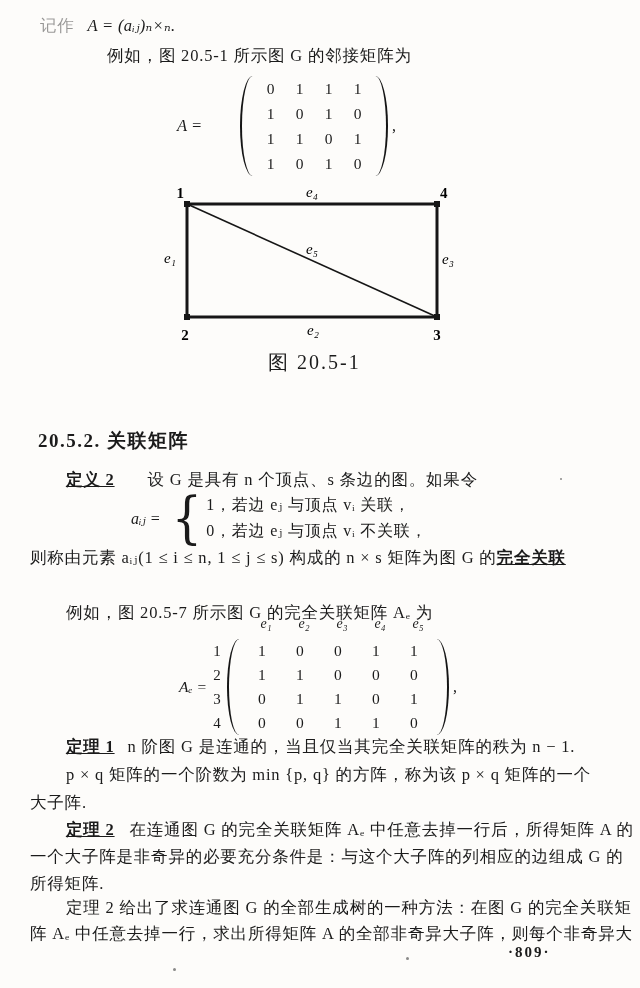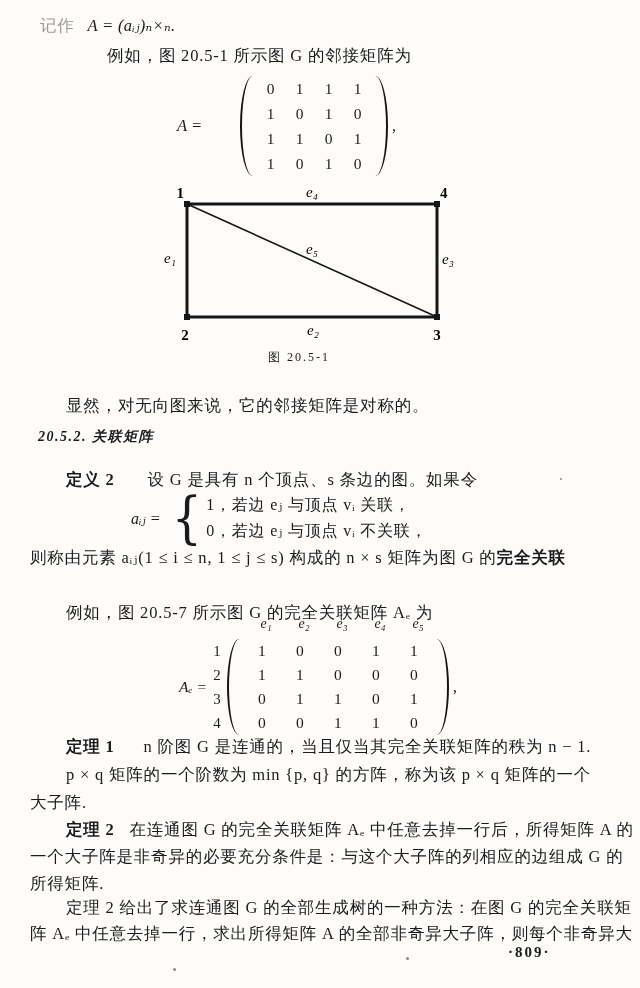--- a/index.html
+++ b/index.html
@@ -12,30 +12,29 @@
     color:#1b1b1b;
   }
   .line{
     position:absolute;
     font-size:16.5px;
     line-height:1.2;
     letter-spacing:0.8px;
     white-space:nowrap;
     color:#1b1b1b;
   }
-  .bold{font-weight:bold;}
+  .bold{font-weight:bold;text-decoration:underline;}
   .math{font-style:italic;letter-spacing:0.3px;}
   .faded{opacity:.45;filter:blur(.4px);}
   .heading{
     position:absolute;
-    font-size:14px;
+    font-size:19px;
     font-weight:bold;
     letter-spacing:1.5px;
     white-space:nowrap;
-    font-style:italic;
   }
   
   .matrix-block{position:absolute;display:flex;align-items:center;}
   .mx-label{font-style:italic;font-size:16.5px;}
   .paren{align-self:stretch;width:12px;}
   .paren.l{border-left:2.5px solid #151515;border-radius:14px 0 0 14px / 55px 0 0 55px;margin-right:2px;}
   .paren.r{border-right:2.5px solid #151515;border-radius:0 14px 14px 0 / 0 55px 55px 0;margin-left:2px;}
   .mx-grid{display:grid;}
   .mx-grid span{display:flex;align-items:center;justify-content:center;font-size:15.5px;}
   .adj .mx-grid{grid-template-columns:repeat(4,29px);grid-auto-rows:25px;}
@@ -52,21 +51,21 @@
   
   .cases{position:absolute;left:131px;top:490px;display:flex;align-items:center;}
   .cases .lhs{font-style:italic;font-size:16px;margin-right:8px;}
   .cases .brace{font-size:56px;font-weight:400;line-height:1;transform:scaleX(.85);margin-right:2px;font-family:"DejaVu Serif",serif;}
   .cases .body div{font-size:16px;line-height:26px;letter-spacing:0.8px;white-space:nowrap;}
   
   .figure-svg{position:absolute;left:140px;top:183px;}
   .figure-svg text{font-family:"Liberation Serif","DejaVu Serif",serif;}
   .v-label{font-size:15px;font-weight:bold;}
   .e-label{font-size:15px;font-style:italic;}
-  .caption{position:absolute;left:268px;top:349px;font-size:12px;letter-spacing:2px;white-space:nowrap;text-align:right;}
+  .caption{position:absolute;left:268px;top:349px;font-size:20px;letter-spacing:2px;white-space:nowrap;text-align:right;}
   .pageno{position:absolute;left:508px;top:944px;font-size:15px;font-weight:bold;letter-spacing:2px;}
   .speck{position:absolute;width:3px;height:3px;border-radius:50%;background:#2b2b2b;opacity:.55;}
 </style>
 </head>
 <body>
 
 <div class="page">
 
   <div class="line" style="left:40px;top:16px;">
     <span class="faded">记作</span>
@@ -120,21 +119,20 @@
     <text class="v-label" x="297" y="157" text-anchor="middle">3</text>
     <text class="e-label" x="172" y="14" text-anchor="middle">e₄</text>
     <text class="e-label" x="30" y="80" text-anchor="middle">e₁</text>
     <text class="e-label" x="302" y="81" text-anchor="start">e₃</text>
     <text class="e-label" x="173" y="152" text-anchor="middle">e₂</text>
     <text class="e-label" x="172" y="71" text-anchor="middle">e₅</text>
   </svg>
 
   <div class="caption">图  20.5-1</div>
 
-  <div class="line" style="left:66px;top:396px;">显然，对无向图来说，它的邻接矩阵是对称的。</div>
 
   <div class="heading" style="left:38px;top:428px;">20.5.2. 关联矩阵</div>
 
   <div class="line" style="left:66px;top:470px;">
     <span class="bold">定义 2</span>
     <span style="margin-left:28px;">设 G 是具有 n 个顶点、s 条边的图。如果令</span>
   </div>
 
   <div class="cases">
     <span class="lhs">aᵢⱼ =</span>
@@ -189,21 +187,21 @@
         <span>1</span>
         <span>0</span>
       </div>
       <span class="paren r"></span>
       <span class="mx-trail">,</span>
     </div>
   </div>
 
   <div class="line" style="left:66px;top:737px;">
     <span class="bold">定理 1</span>
-    <span style="margin-left:24px;">n 阶图 G 是连通的，当且仅当其完全关联矩阵的秩为 n − 1.</span>
+    <span style="margin-left:8px;">n 阶图 G 是连通的，当且仅当其完全关联矩阵的秩为 n − 1.</span>
   </div>
 
   <div class="line" style="left:66px;top:765px;">p × q 矩阵的一个阶数为 min {p, q} 的方阵，称为该 p × q 矩阵的一个</div>
   <div class="line" style="left:30px;top:793px;">大子阵.</div>
 
   <div class="line" style="left:66px;top:820px;">
     <span class="bold">定理 2</span>
     <span style="margin-left:10px;">在连通图 G 的完全关联矩阵 Aₑ 中任意去掉一行后，所得矩阵 A 的</span>
   </div>
   <div class="line" style="left:30px;top:847px;">一个大子阵是非奇异的必要充分条件是：与这个大子阵的列相应的边组成 G 的</div>

